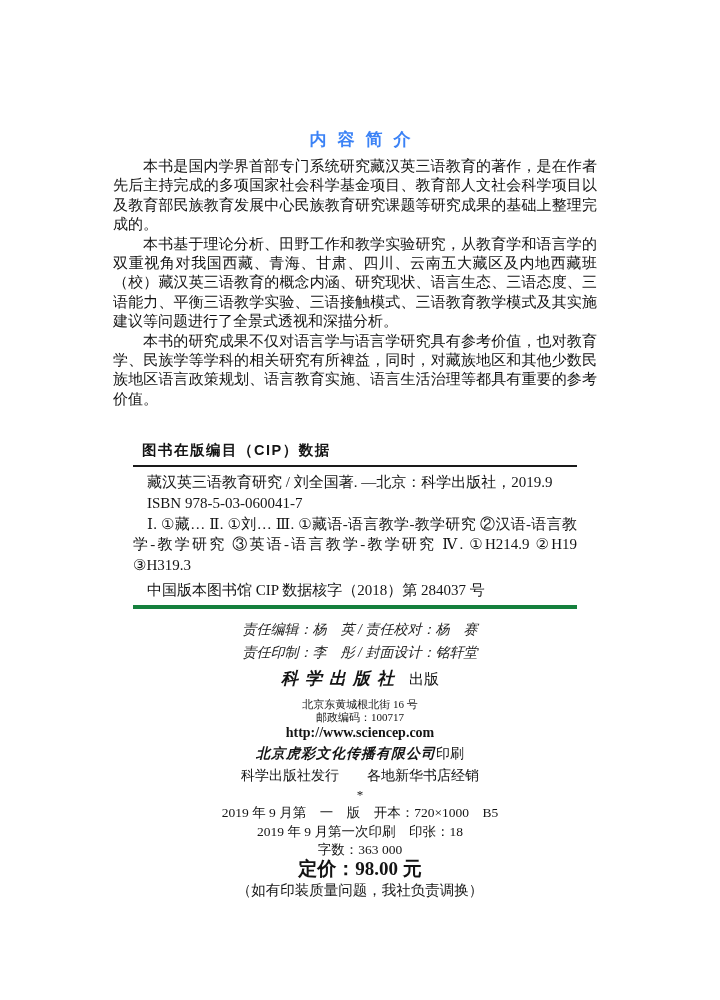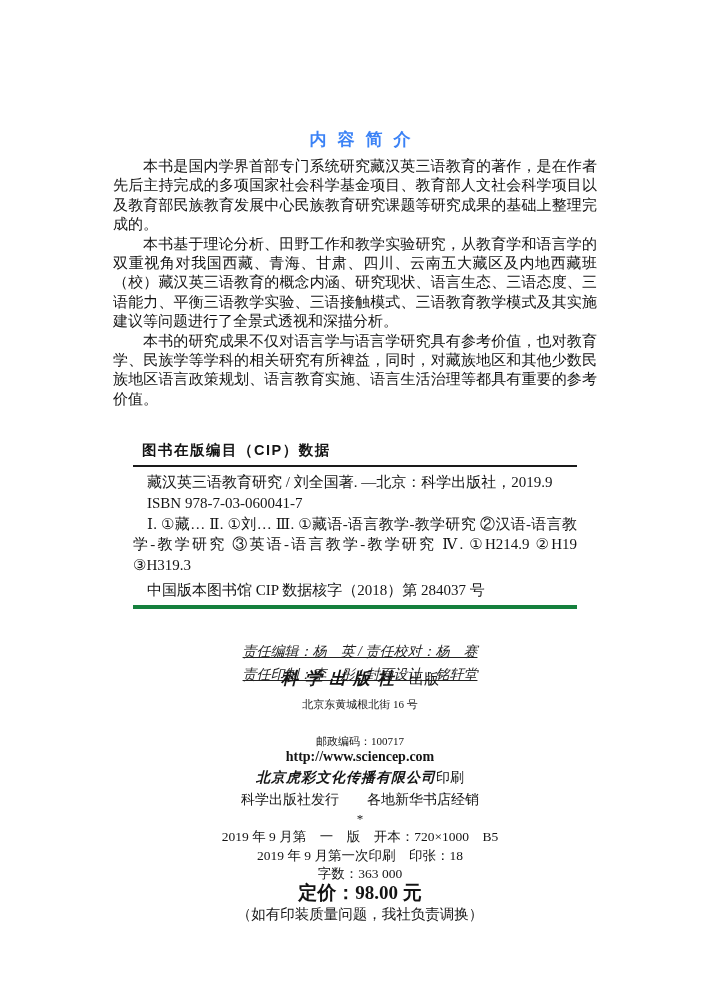--- a/index.html
+++ b/index.html
@@ -42,39 +42,38 @@
   .cip-body{
     padding:5px 0 4px 0;
     border-bottom:4px solid #15803d;
     line-height:20.8px;
   }
   .cip-line{margin:0;padding-left:14px;}
   .cip-class{margin:0;text-indent:14px;padding-left:0;text-align:justify;}
   .cip-record{margin:4px 0 0 0;padding-left:14px;}
   
   .editors{
-    position:absolute;top:640px;left:0;width:720px;
+    position:absolute;top:618px;left:0;width:720px;
     text-align:center;
     font-style:italic;
     font-size:14px;line-height:23px;
     color:#222;
-    text-decoration:underline;
   }
   
   .colophon{
     position:absolute;top:668px;left:0;width:720px;
     display:flex;flex-direction:column;align-items:center;
     text-align:center;
   }
   .pub-line{font-size:15px;line-height:22px;}
   .pub-name{
     font-style:italic;font-weight:bold;font-size:17px;
     letter-spacing:7px;margin-right:8px;
   }
-  .small-line{font-size:11px;line-height:13px;margin-top:24px;}
+  .small-line{font-size:11px;line-height:13px;}
   .addr-line{margin-top:8px;}
   .url-line{font-weight:bold;font-size:14px;line-height:16px;margin-top:1px;}
   .printer-line{font-size:14px;line-height:18px;margin-top:4px;}
   .printer-name{font-style:italic;font-weight:bold;letter-spacing:1px;}
   .dist-line{font-size:14px;line-height:17px;margin-top:4px;}
   .star-line{font-size:13px;line-height:14px;margin-top:4px;}
   .edition-block{
     display:inline-block;text-align:center;
     font-size:13.5px;line-height:19px;margin-top:1px;
   }
@@ -92,21 +91,21 @@
   <div class="abstract">
     <p>本书是国内学界首部专门系统研究藏汉英三语教育的著作，是在作者先后主持完成的多项国家社会科学基金项目、教育部人文社会科学项目以及教育部民族教育发展中心民族教育研究课题等研究成果的基础上整理完成的。</p>
     <p>本书基于理论分析、田野工作和教学实验研究，从教育学和语言学的双重视角对我国西藏、青海、甘肃、四川、云南五大藏区及内地西藏班（校）藏汉英三语教育的概念内涵、研究现状、语言生态、三语态度、三语能力、平衡三语教学实验、三语接触模式、三语教育教学模式及其实施建议等问题进行了全景式透视和深描分析。</p>
     <p>本书的研究成果不仅对语言学与语言学研究具有参考价值，也对教育学、民族学等学科的相关研究有所裨益，同时，对藏族地区和其他少数民族地区语言政策规划、语言教育实施、语言生活治理等都具有重要的参考价值。</p>
   </div>
 
   <div class="cip">
     <div class="cip-header">图书在版编目（CIP）数据</div>
     <div class="cip-body">
       <p class="cip-line">藏汉英三语教育研究 / 刘全国著. —北京：科学出版社，2019.9</p>
-      <p class="cip-line">ISBN 978-7-03-060041-7</p>
+      <p class="cip-line">ISBN 978-5-03-060041-7</p>
       <p class="cip-class">Ⅰ. ①藏… Ⅱ. ①刘… Ⅲ. ①藏语-语言教学-教学研究 ②汉语-语言教学-教学研究 ③英语-语言教学-教学研究 Ⅳ. ①H214.9 ②H19 ③H319.3</p>
       <p class="cip-record">中国版本图书馆 CIP 数据核字（2018）第 284037 号</p>
     </div>
   </div>
 
   <div class="editors">
     <div>责任编辑：杨　英 / 责任校对：杨　赛</div>
     <div>责任印制：李　彤 / 封面设计：铭轩堂</div>
   </div>
 

